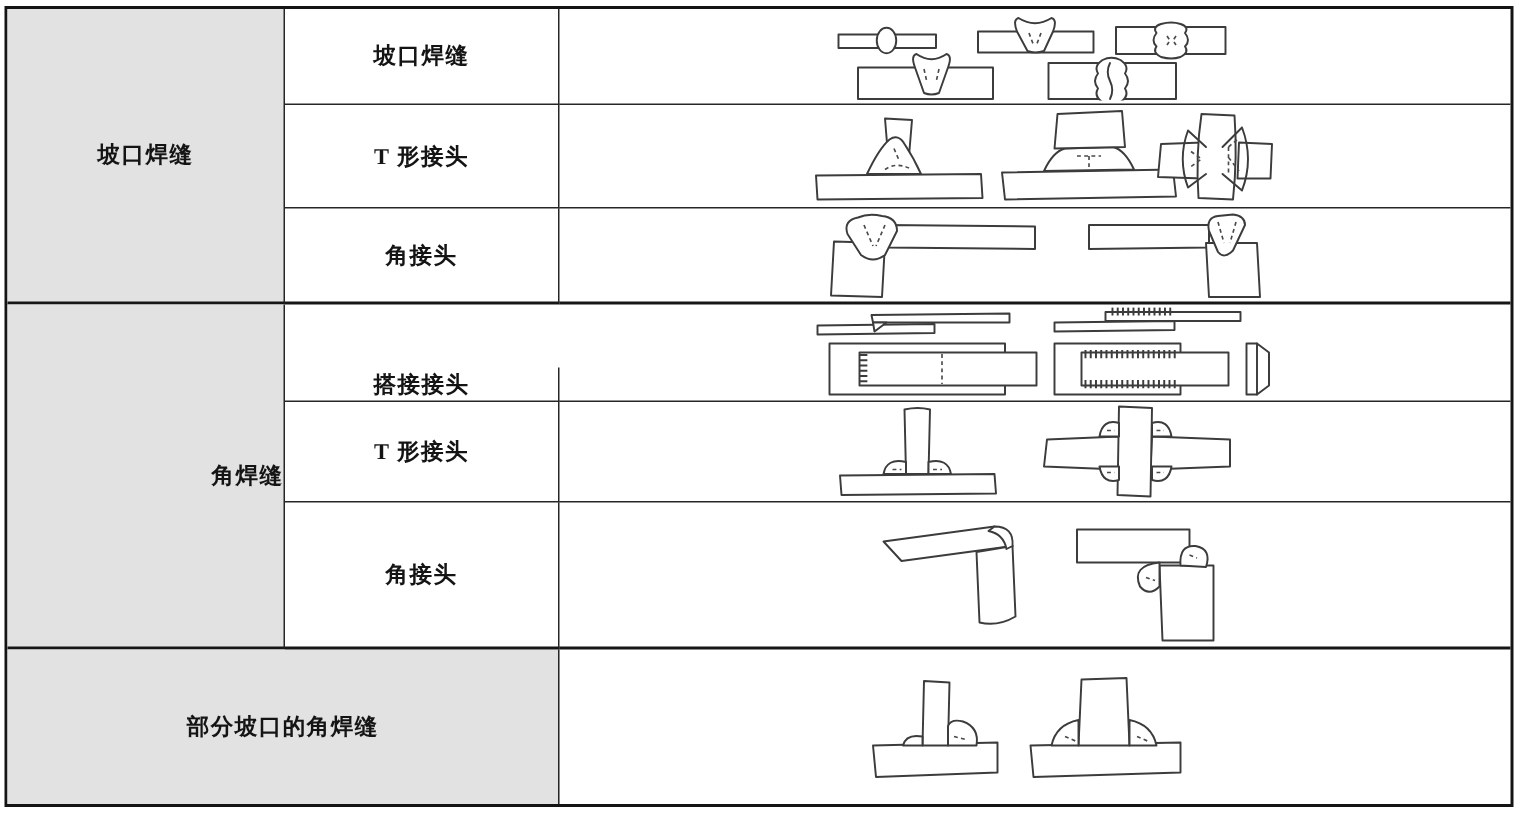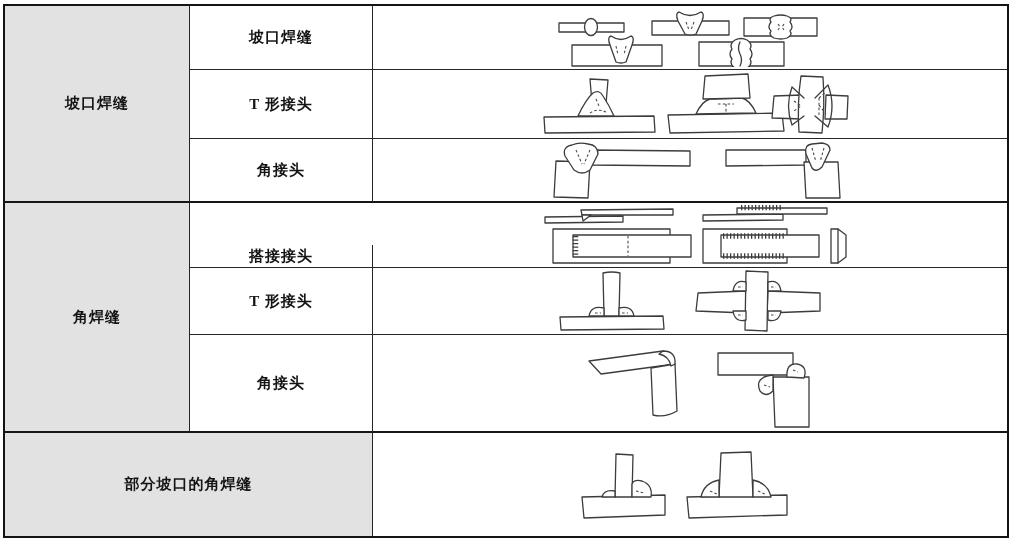--- a/index.html
+++ b/index.html
@@ -28,21 +28,21 @@
 </head>
 <body>
 
 <div id="stage">
   <div class="tbl">
 
     <div class="cell cat bR bB2" style="grid-column:1;grid-row:1/4;">
       <span class="lbl">坡口焊缝</span>
     </div>
 
-    <div class="cell cat bR bB2" style="grid-column:1;grid-row:4/7;">
+    <div class="cell cat bR bB2" style="grid-column:1;grid-row:4/7;justify-content:flex-end;">
       <span class="lbl">角焊缝</span>
     </div>
 
     <div class="cell cat bR" style="grid-column:1/3;grid-row:7;">
       <span class="lbl">部分坡口的角焊缝</span>
     </div>
 
     <div class="cell bR bB" style="grid-column:2;grid-row:1;">
       <span class="lbl">坡口焊缝</span>
     </div>

